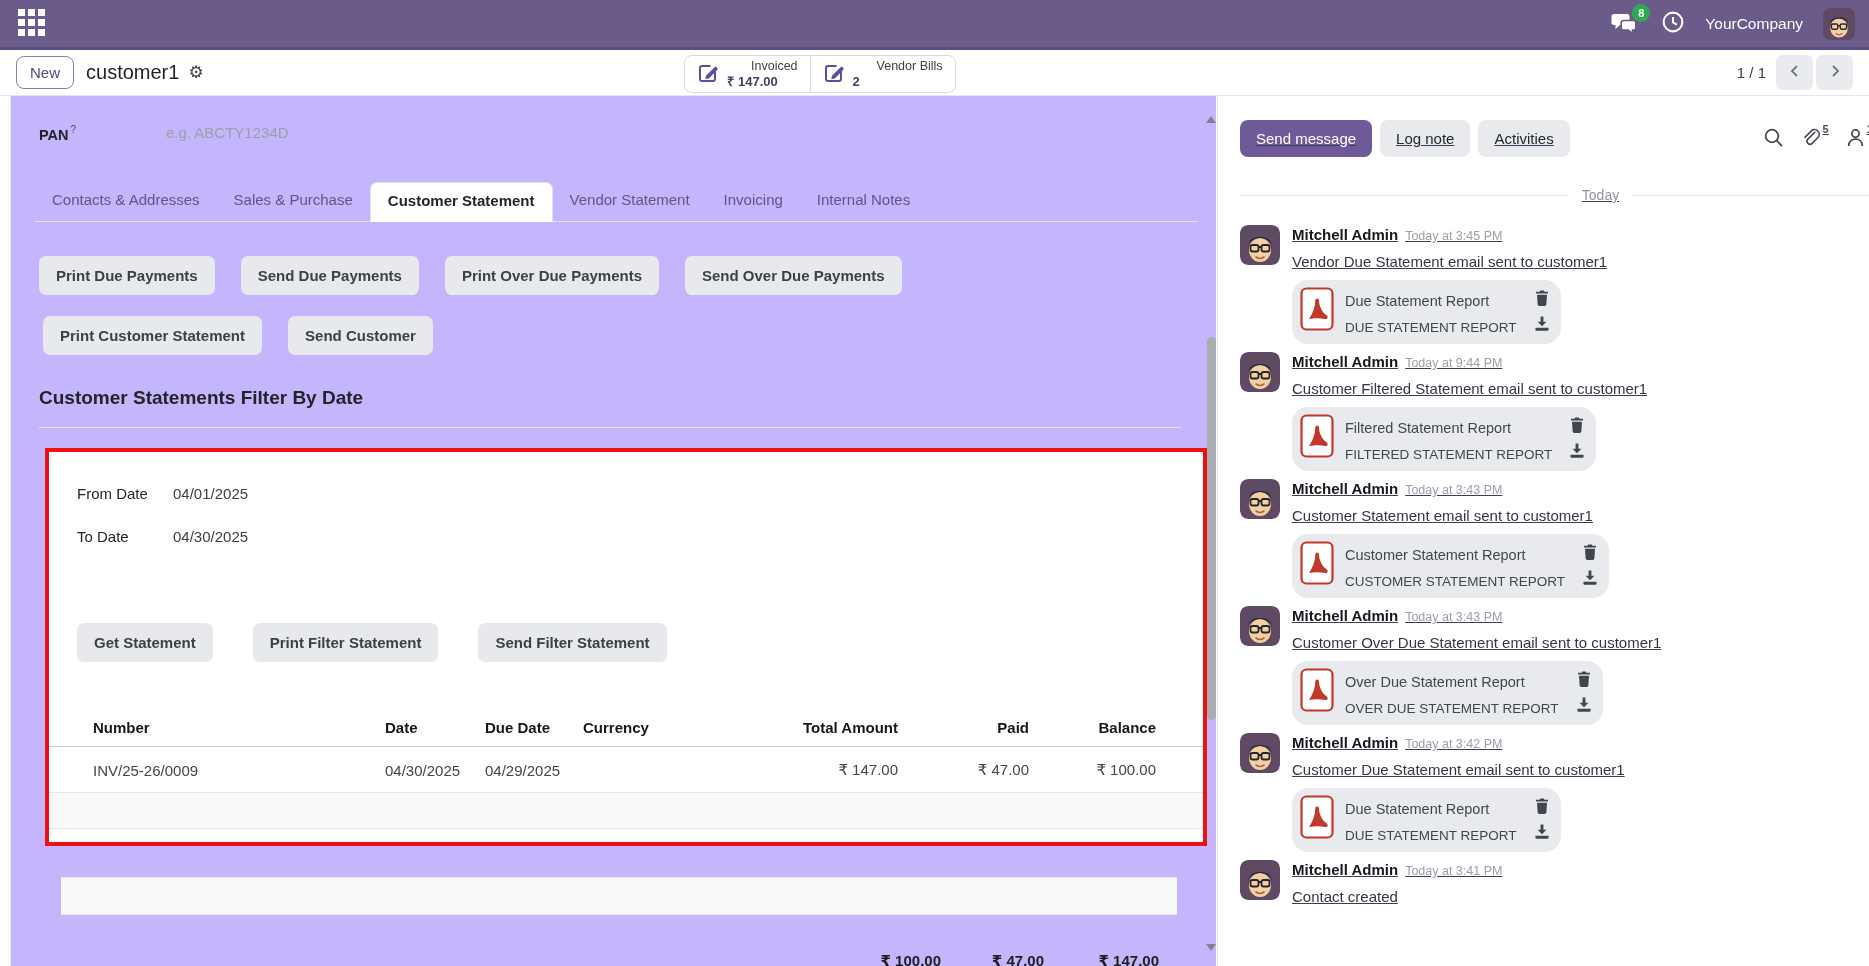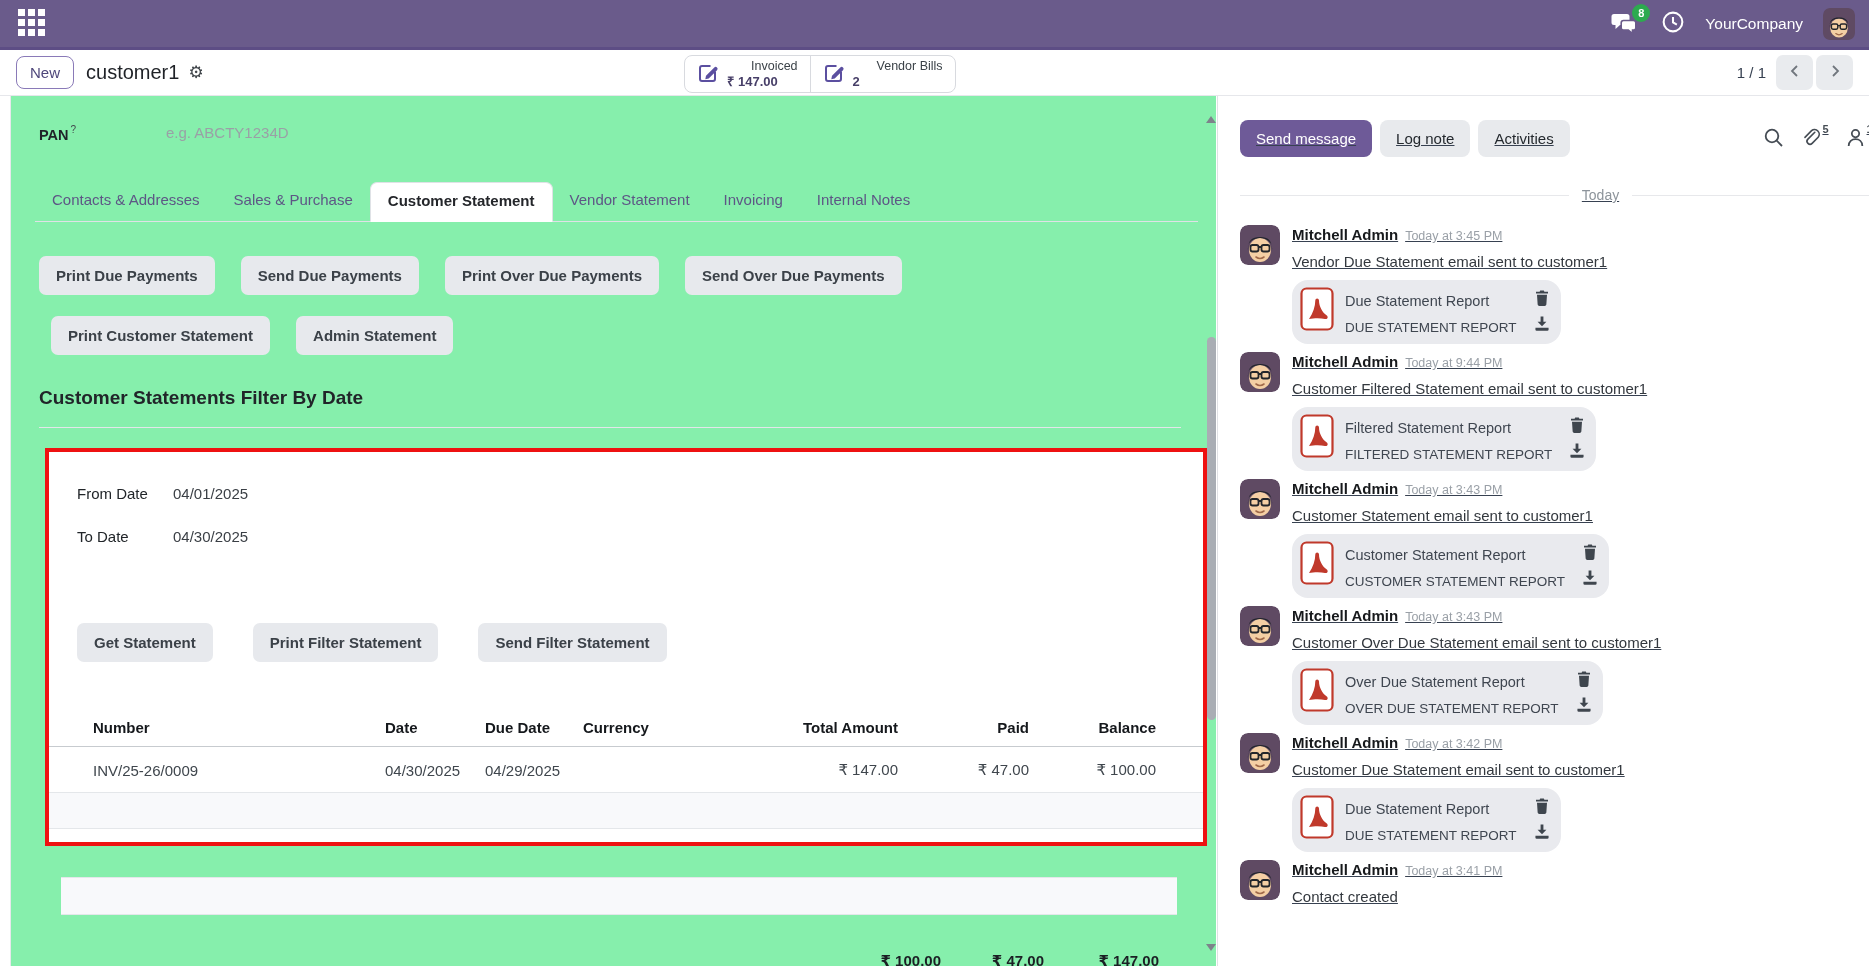--- a/index.html
+++ b/index.html
@@ -34,40 +34,40 @@
   .stat-texts { text-align:left; line-height:1.18; }
   .stat-label { font-size:12.5px; color:#3b4248;margin-left:24px; }
   .stat-value { font-size:13px; color:#473f68; font-weight:700; }
   .pager { margin-left:auto; display:flex; align-items:center; gap:10px; }
   .pager-counter { font-size:15px; color:#374151; }
   .pager-btns { display:flex; gap:3px; }
   .pager-btn { width:37px; height:35px; background:#e9ebee; border:none; border-radius:7px;
                display:flex; align-items:center; justify-content:center; cursor:pointer; }
 
   
-  .sheet { position:absolute; left:10px; top:96px; width:1206px; height:870px; background:#86efac;
+  .sheet { position:absolute; left:10px; top:96px; width:1206px; height:870px; background:#c4b5fd;
            border-left:1px solid #e8e8ec; overflow:hidden; }
   .pan-row { position:absolute; left:28px; top:30px; }
   .pan-label { font-size:14.5px; font-weight:700; color:#1f2328; }
   .pan-help { font-size:10px; color:#43484d; vertical-align:top; position:relative; top:-2px; margin-left:2px; }
   .pan-input { position:absolute; left:127px; top:-2px; width:330px; border:none; outline:none;
                font-size:15px; color:#374151; background:transparent; }
   .pan-input::placeholder { color:#9aa0a6; }
 
   .tabs { position:absolute; left:24px; right:18px; top:86px; height:40px; display:flex;
           border-bottom:1px solid #dfe2e6; }
   .tab { padding:9px 17px; font-size:15px; color:#5d5685; cursor:pointer; white-space:nowrap; }
   .tab.active { background:#fff; border:1px solid #dfe2e6; border-bottom:1px solid #fff;
                 border-radius:7px 7px 0 0; margin-bottom:-1px; color:#24262a; font-weight:600; }
 
   .o-btn { background:#e7e9ed; border:none; border-radius:7px; padding:11px 17px;
            font-size:15px; font-weight:600; color:#3b4148; cursor:pointer; white-space:nowrap;
            font-family:inherit;margin-top:11px; }
   .btnrow1 { position:absolute; left:28px; top:149px; display:flex; gap:26px; }
-  .btnrow2 { position:absolute; left:40px; top:209px; display:flex; gap:26px; }
+  .btnrow2 { position:absolute; left:32px; top:209px; display:flex; gap:26px; }
 
   .section-title { position:absolute; left:28px; top:291px; font-size:19px; font-weight:700; color:#212529; }
   .section-rule { position:absolute; left:28px; top:331px; width:1142px; border-top:1px solid #e3e6e9; }
 
   .redbox { position:absolute; left:34px; top:352px; width:1162px; height:398px;
             border:4px solid var(--c-highlight,#ee1111); background:#fff; }
   .f-row { position:absolute; left:28px; display:flex; align-items:baseline; }
   .f-label { width:96px; font-size:15px; font-weight:400; color:#212529; }
   .f-value { font-size:15px; color:#3a3f45; }
   .filter-btns { position:absolute; left:28px; top:160px; display:flex; gap:40px; }
@@ -259,21 +259,21 @@
 
       <button class="o-btn">Print Over Due Payments</button>
 
       <button class="o-btn">Send Over Due Payments</button>
 
   </div>
   <div class="btnrow2">
 
       <button class="o-btn">Print Customer Statement</button>
 
-      <button class="o-btn">Admin Statement</button>
+      <button class="o-btn">Send Customer</button>
 
   </div>
 
   <div class="section-title">Customer Statements Filter By Date</div>
   <div class="section-rule"></div>
 
   <div class="redbox">
     <div class="f-row" style="top:33px">
       <span class="f-label">From Date</span>
       <span class="f-value">04/01/2025</span>

